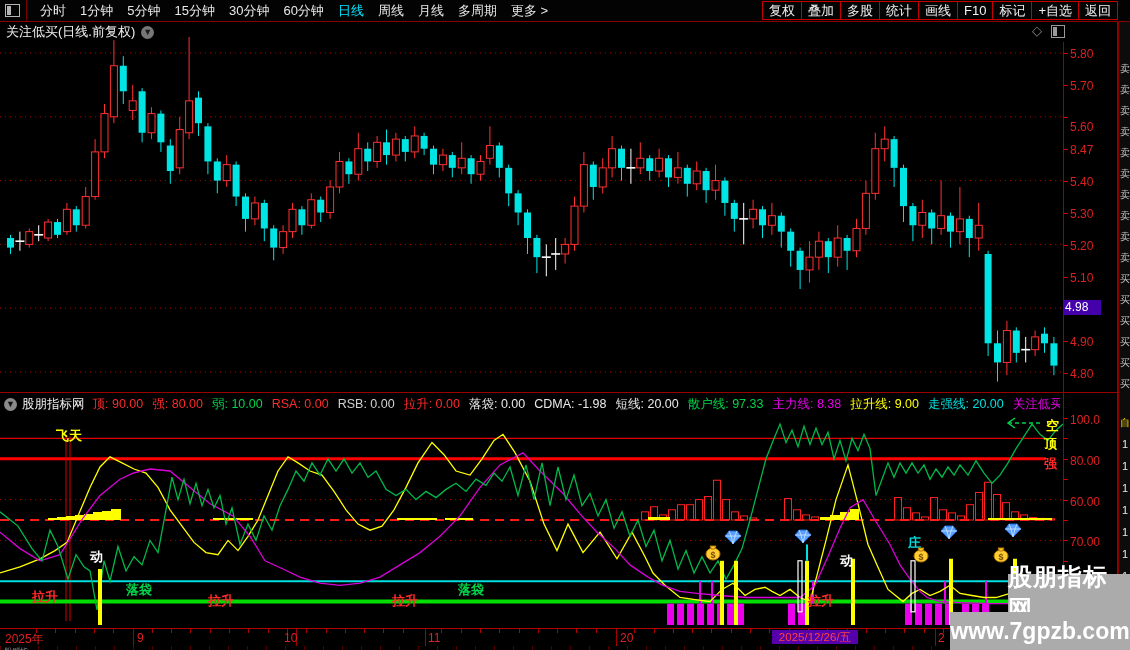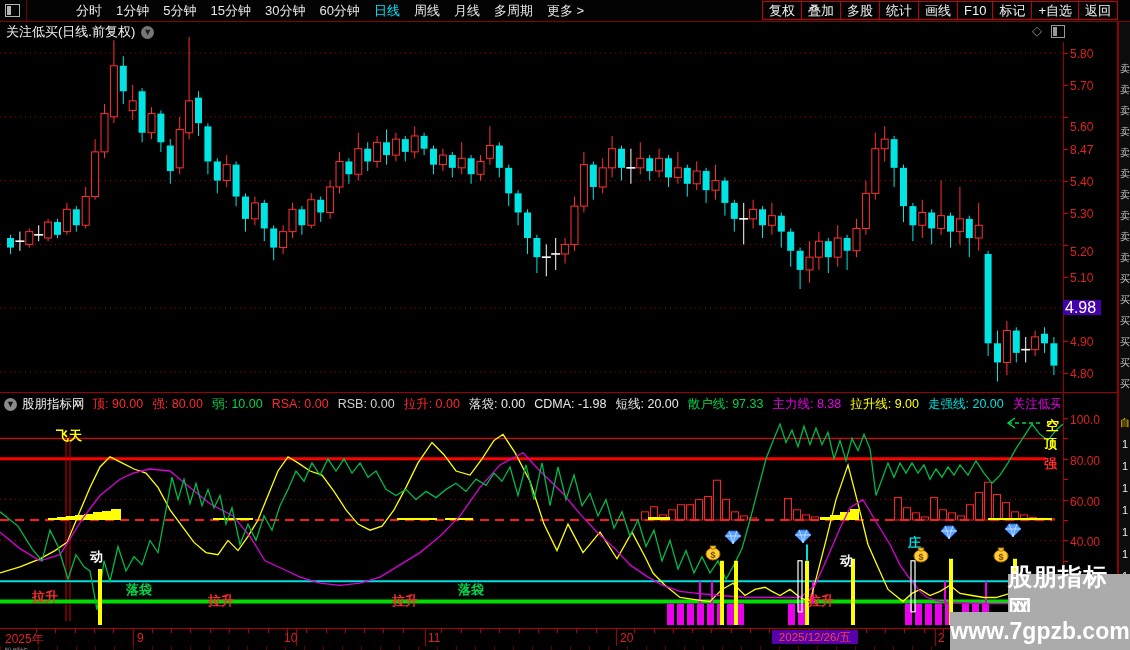--- a/index.html
+++ b/index.html
@@ -32,21 +32,21 @@
 
   
   .indhdr{position:absolute;top:395px;left:0;width:1060px;height:18px;display:flex;align-items:center;font-size:12.5px;white-space:nowrap;overflow:hidden;z-index:7;}
   .ind-ic{width:13px;height:13px;border-radius:50%;background:#8a8a8a;color:#111;font-size:9px;line-height:12px;text-align:center;margin:0 5px 0 4px;flex:0 0 auto;}
   .ind-name{color:#f0f0f0;margin-right:8px;}
   .param{margin-right:9px;}
 
   
   .axlabel{position:absolute;left:1070px;font-size:12px;color:#e02020;z-index:7;}
   .tick{position:absolute;left:1063px;width:5px;height:1px;background:#d00000;z-index:7;}
-  .pricetag{position:absolute;left:1063px;width:36px;height:15px;background:#4400aa;color:#fff;font-size:16px;line-height:15px;padding-left:2px;z-index:8;}
+  .pricetag{position:absolute;left:1063px;width:36px;height:15px;background:#4400aa;color:#fff;font-size:12px;line-height:15px;padding-left:2px;z-index:8;}
 
   
   .dateaxis{position:absolute;top:628px;left:0;width:1117px;height:17px;background:#000;border-top:1px solid #b00000;border-bottom:1px solid #b00000;z-index:9;}
   .daxlbl{position:absolute;top:2px;font-size:12px;color:#e02020;}
   .daxsep{position:absolute;top:0;width:1px;height:17px;background:#a00000;}
   .daxtick{position:absolute;top:0;width:1px;height:4px;background:#b00000;}
   .seltag{position:absolute;top:1px;height:14px;background:#5500aa;color:#ff4040;font-size:11.5px;line-height:14px;text-align:center;z-index:10;}
   .botstrip{position:absolute;top:646px;left:0;width:1117px;height:4px;background:#000;z-index:9;
     background-image:repeating-linear-gradient(90deg,#5a0000 0 1px,transparent 1px 19px);}
   .cuttext{position:absolute;top:646px;left:4px;height:4px;overflow:hidden;font-size:8px;color:#8a8a8a;z-index:10;}
@@ -63,21 +63,21 @@
   #wm2{left:950px;top:612px;width:180px;height:38px;font-size:23px;}
 </style>
 </head>
 <body>
 
 <div id="screen">
 
   <div class="toolbar">
     <div class="winicon"></div>
     <div class="tb-sep"></div>
-    <div id="periods" style="display:flex;align-items:center;margin-left:36px;">
+    <div id="periods" style="display:flex;align-items:center;">
         <span class="period">分时</span>
         <span class="period">1分钟</span>
         <span class="period">5分钟</span>
         <span class="period">15分钟</span>
         <span class="period">30分钟</span>
         <span class="period">60分钟</span>
         <span class="period active">日线</span>
         <span class="period">周线</span>
         <span class="period">月线</span>
         <span class="period">多周期</span>
@@ -606,32 +606,32 @@
     <div class="axlabel" style="top: 79px;">5.70</div>
     <div class="tick" style="top: 85px;"></div>
     <div class="axlabel" style="top: 120px;">5.60</div>
     <div class="tick" style="top: 117px;"></div>
     <div class="axlabel" style="top: 143px;">8.47</div>
     <div class="tick" style="top: 149px;"></div>
     <div class="axlabel" style="top: 175px;">5.40</div>
     <div class="tick" style="top: 181px;"></div>
     <div class="axlabel" style="top: 207px;">5.30</div>
     <div class="tick" style="top: 213px;"></div>
-    <div class="axlabel" style="top: 245px;">5.20</div>
+    <div class="axlabel" style="top: 239px;">5.20</div>
     <div class="tick" style="top: 245px;"></div>
     <div class="axlabel" style="top: 271px;">5.10</div>
     <div class="tick" style="top: 277px;"></div>
     <div class="axlabel" style="top: 335px;">4.90</div>
     <div class="tick" style="top: 341px;"></div>
     <div class="axlabel" style="top: 367px;">4.80</div>
     <div class="tick" style="top: 373px;"></div>
     <div class="axlabel" style="top: 413px;">100.0</div>
     <div class="axlabel" style="top: 454px;">80.00</div>
     <div class="axlabel" style="top: 495px;">60.00</div>
-    <div class="axlabel" style="top: 535px;">40.00</div>
+    <div class="axlabel" style="top: 535px;">70.00</div>
     <div class="axlabel" style="top: 575px;">20.00</div>
     <div class="tick" style="top: 601.6px;"></div>
     <div class="tick" style="top: 581.2px;"></div>
     <div class="tick" style="top: 560.8px;"></div>
     <div class="tick" style="top: 540.4px;"></div>
     <div class="tick" style="top: 520px;"></div>
     <div class="tick" style="top: 499.6px;"></div>
     <div class="tick" style="top: 479.2px;"></div>
     <div class="tick" style="top: 458.8px;"></div>
     <div class="tick" style="top: 438.4px;"></div>

